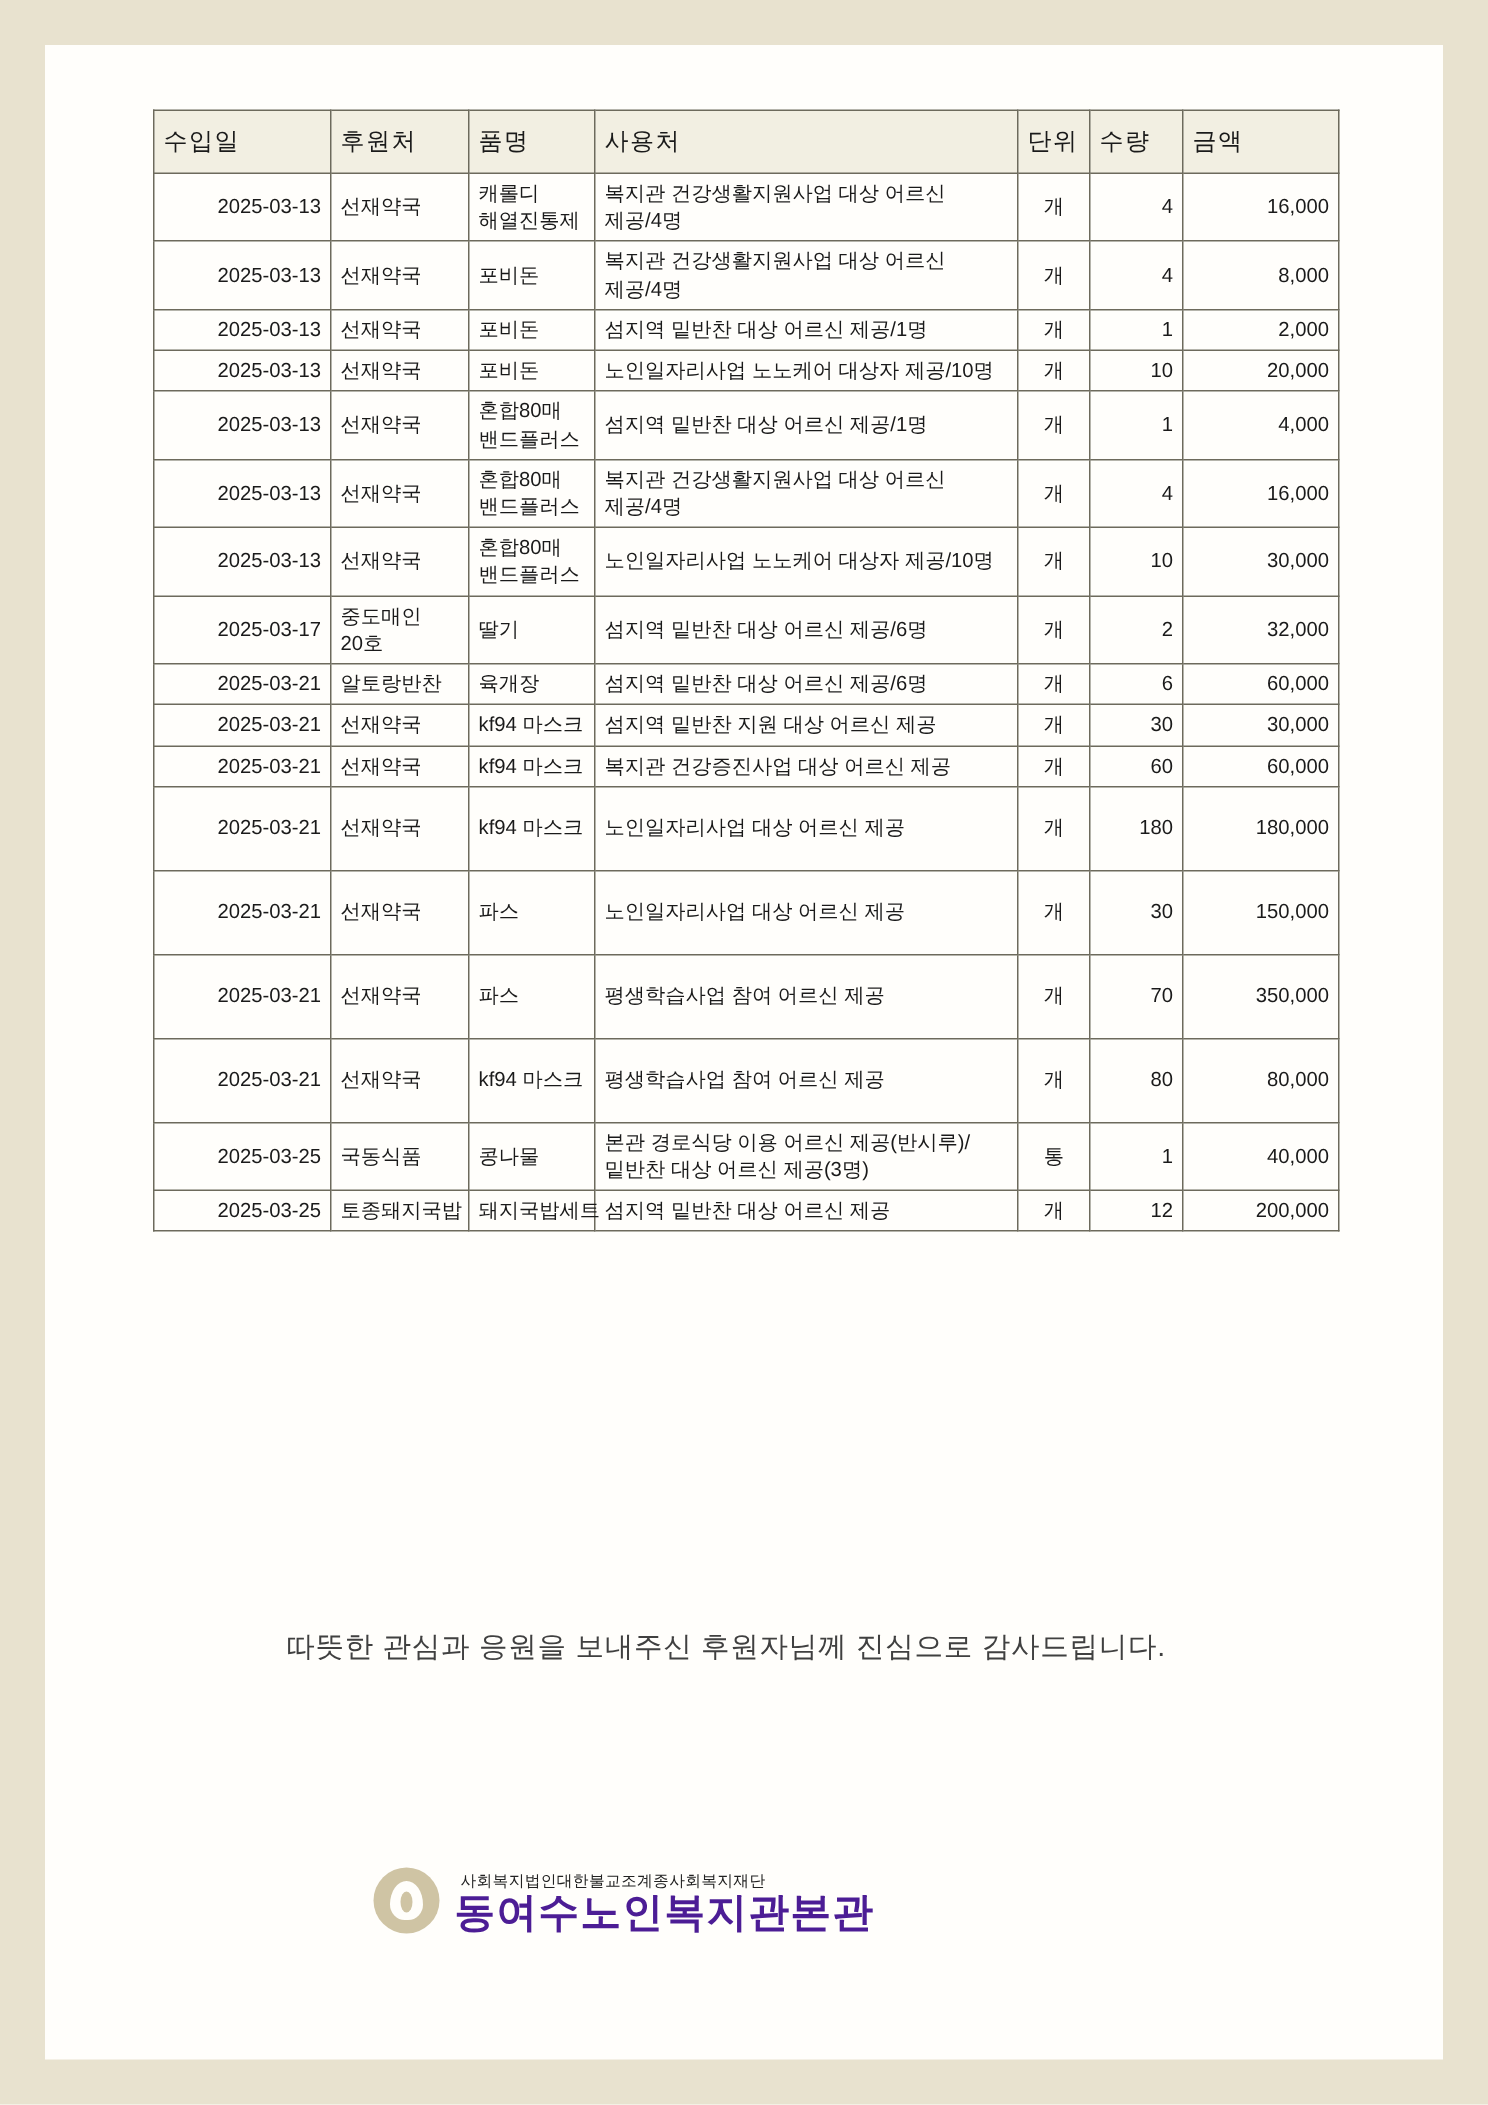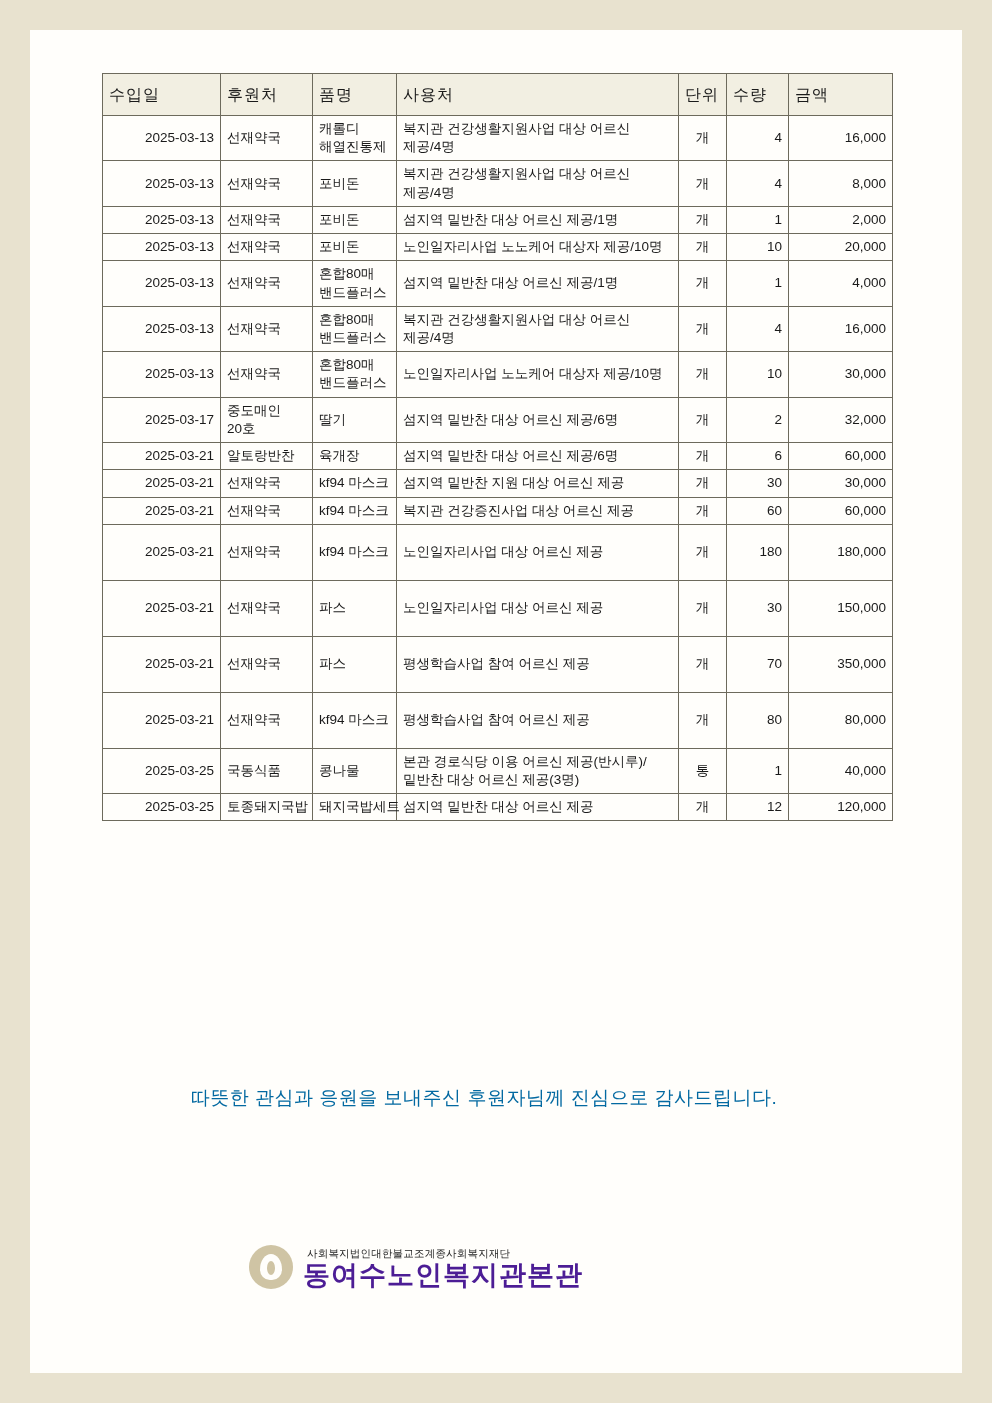--- a/index.html
+++ b/index.html
@@ -70,21 +70,21 @@
 
   .tall td { height: 56px; }
 
   .thanks {
     position: absolute;
     left: 0;
     top: 1055px;
     width: 908px;
     text-align: center;
     font-size: 19px;
-    color: #0369a1;
+    color: #404040;
     letter-spacing: 0.5px;
   }
   .footer {
     position: absolute;
     left: 0;
     top: 1215px;
     width: 772px;
     display: flex;
     justify-content: center;
     align-items: flex-end;
@@ -307,21 +307,21 @@
           <td class="qty">1</td>
           <td class="amount">40,000</td>
         </tr>
         <tr>
           <td class="date">2025-03-25</td>
           <td class="donor">토종돼지국밥</td>
           <td class="item">돼지국밥세트</td>
           <td class="use">섬지역 밑반찬 대상 어르신 제공</td>
           <td class="unit">개</td>
           <td class="qty">12</td>
-          <td class="amount">120,000</td>
+          <td class="amount">200,000</td>
         </tr>
       </tbody>
     </table>
   </div>
 
   <div class="thanks">따뜻한 관심과 응원을 보내주신 후원자님께 진심으로 감사드립니다.</div>
 
   <div class="footer">
     <div class="logo-mark"></div>
     <div class="logo-text">

